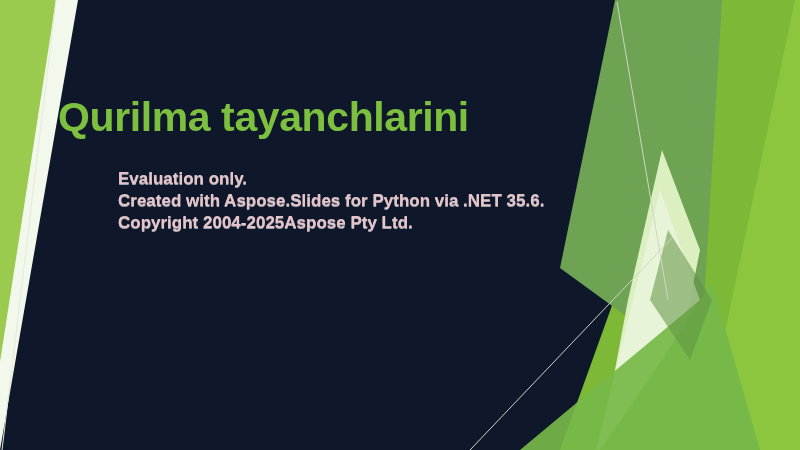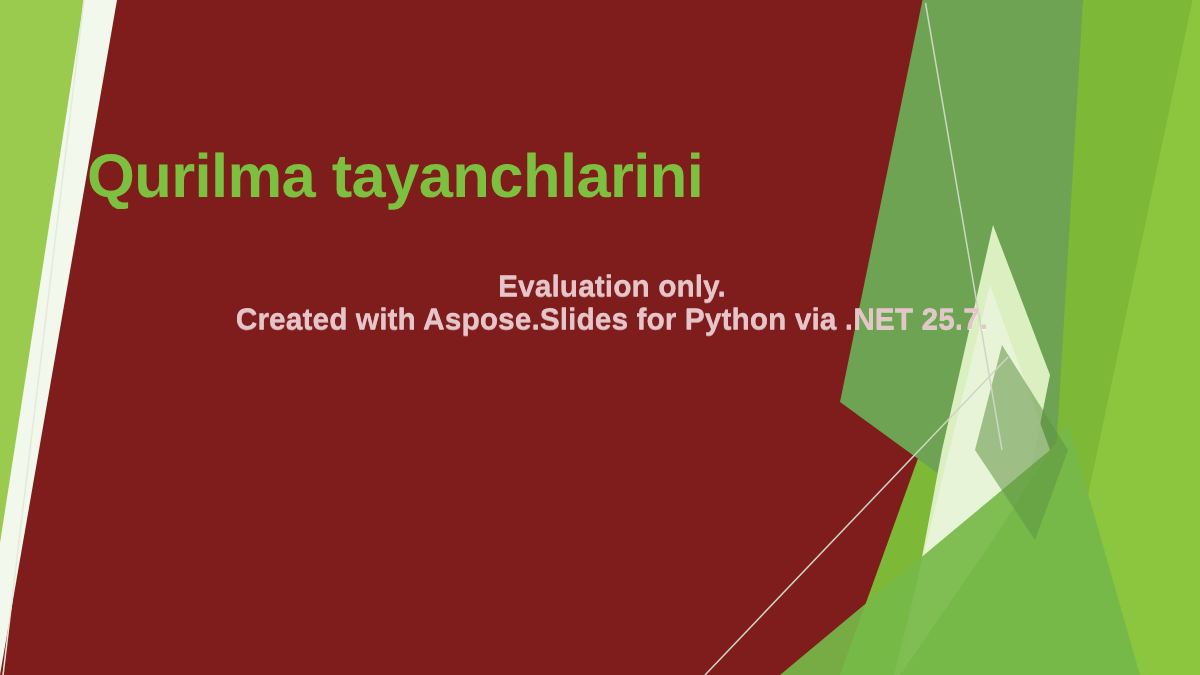--- a/index.html
+++ b/index.html
@@ -5,21 +5,21 @@
   html, body {
     margin: 0;
     padding: 0;
     background: #ffffff;
   }
   #slide {
     position: relative;
     width: 800px;
     height: 450px;
     overflow: hidden;
-    background: #7f1d1d;
+    background: #0f172a;
     font-family: "Liberation Sans", sans-serif;
   }
   #bg-decor {
     position: absolute;
     inset: 0;
     width: 800px;
     height: 450px;
     pointer-events: none;
   }
   #title-block {
@@ -33,26 +33,25 @@
     font-weight: bold;
     font-size: 41px;
     line-height: 58px;
     color: #7dbf3f;
     letter-spacing: -0.4px;
     white-space: nowrap;
   }
   #watermark {
     position: absolute;
     left: 118px;
-    top: 180px;
+    top: 168px;
     width: 580px;
-    text-align: center;
     font-family: "Liberation Sans", sans-serif;
     font-weight: bold;
-    font-size: 20px;
+    font-size: 17px;
     line-height: 22px;
     color: #e6c5ca;
     text-shadow: 0 1px 0 rgba(255,255,255,0.6);
     white-space: nowrap;
   }
   #watermark .wm-line { display: block; }
 </style>
 </head>
 <body>
 
@@ -83,16 +82,17 @@
     <line x1="672" y1="238" x2="470" y2="450" stroke="#cdd5c6" stroke-width="1"></line>
     <line x1="56" y1="0" x2="2" y2="450" stroke="#e3ead9" stroke-width="1"></line>
   </svg>
 
   <div id="title-block">
     <div class="title-line">Qurilma tayanchlarini</div>
   </div>
 
   <div id="watermark">
     <span class="wm-line">Evaluation only.</span>
-    <span class="wm-line">Created with Aspose.Slides for Python via .NET 25.7.</span>
+    <span class="wm-line">Created with Aspose.Slides for Python via .NET 35.6.</span>
+    <span class="wm-line">Copyright 2004-2025Aspose Pty Ltd.</span>
   </div>
 
 </div>
 
 </body></html>

